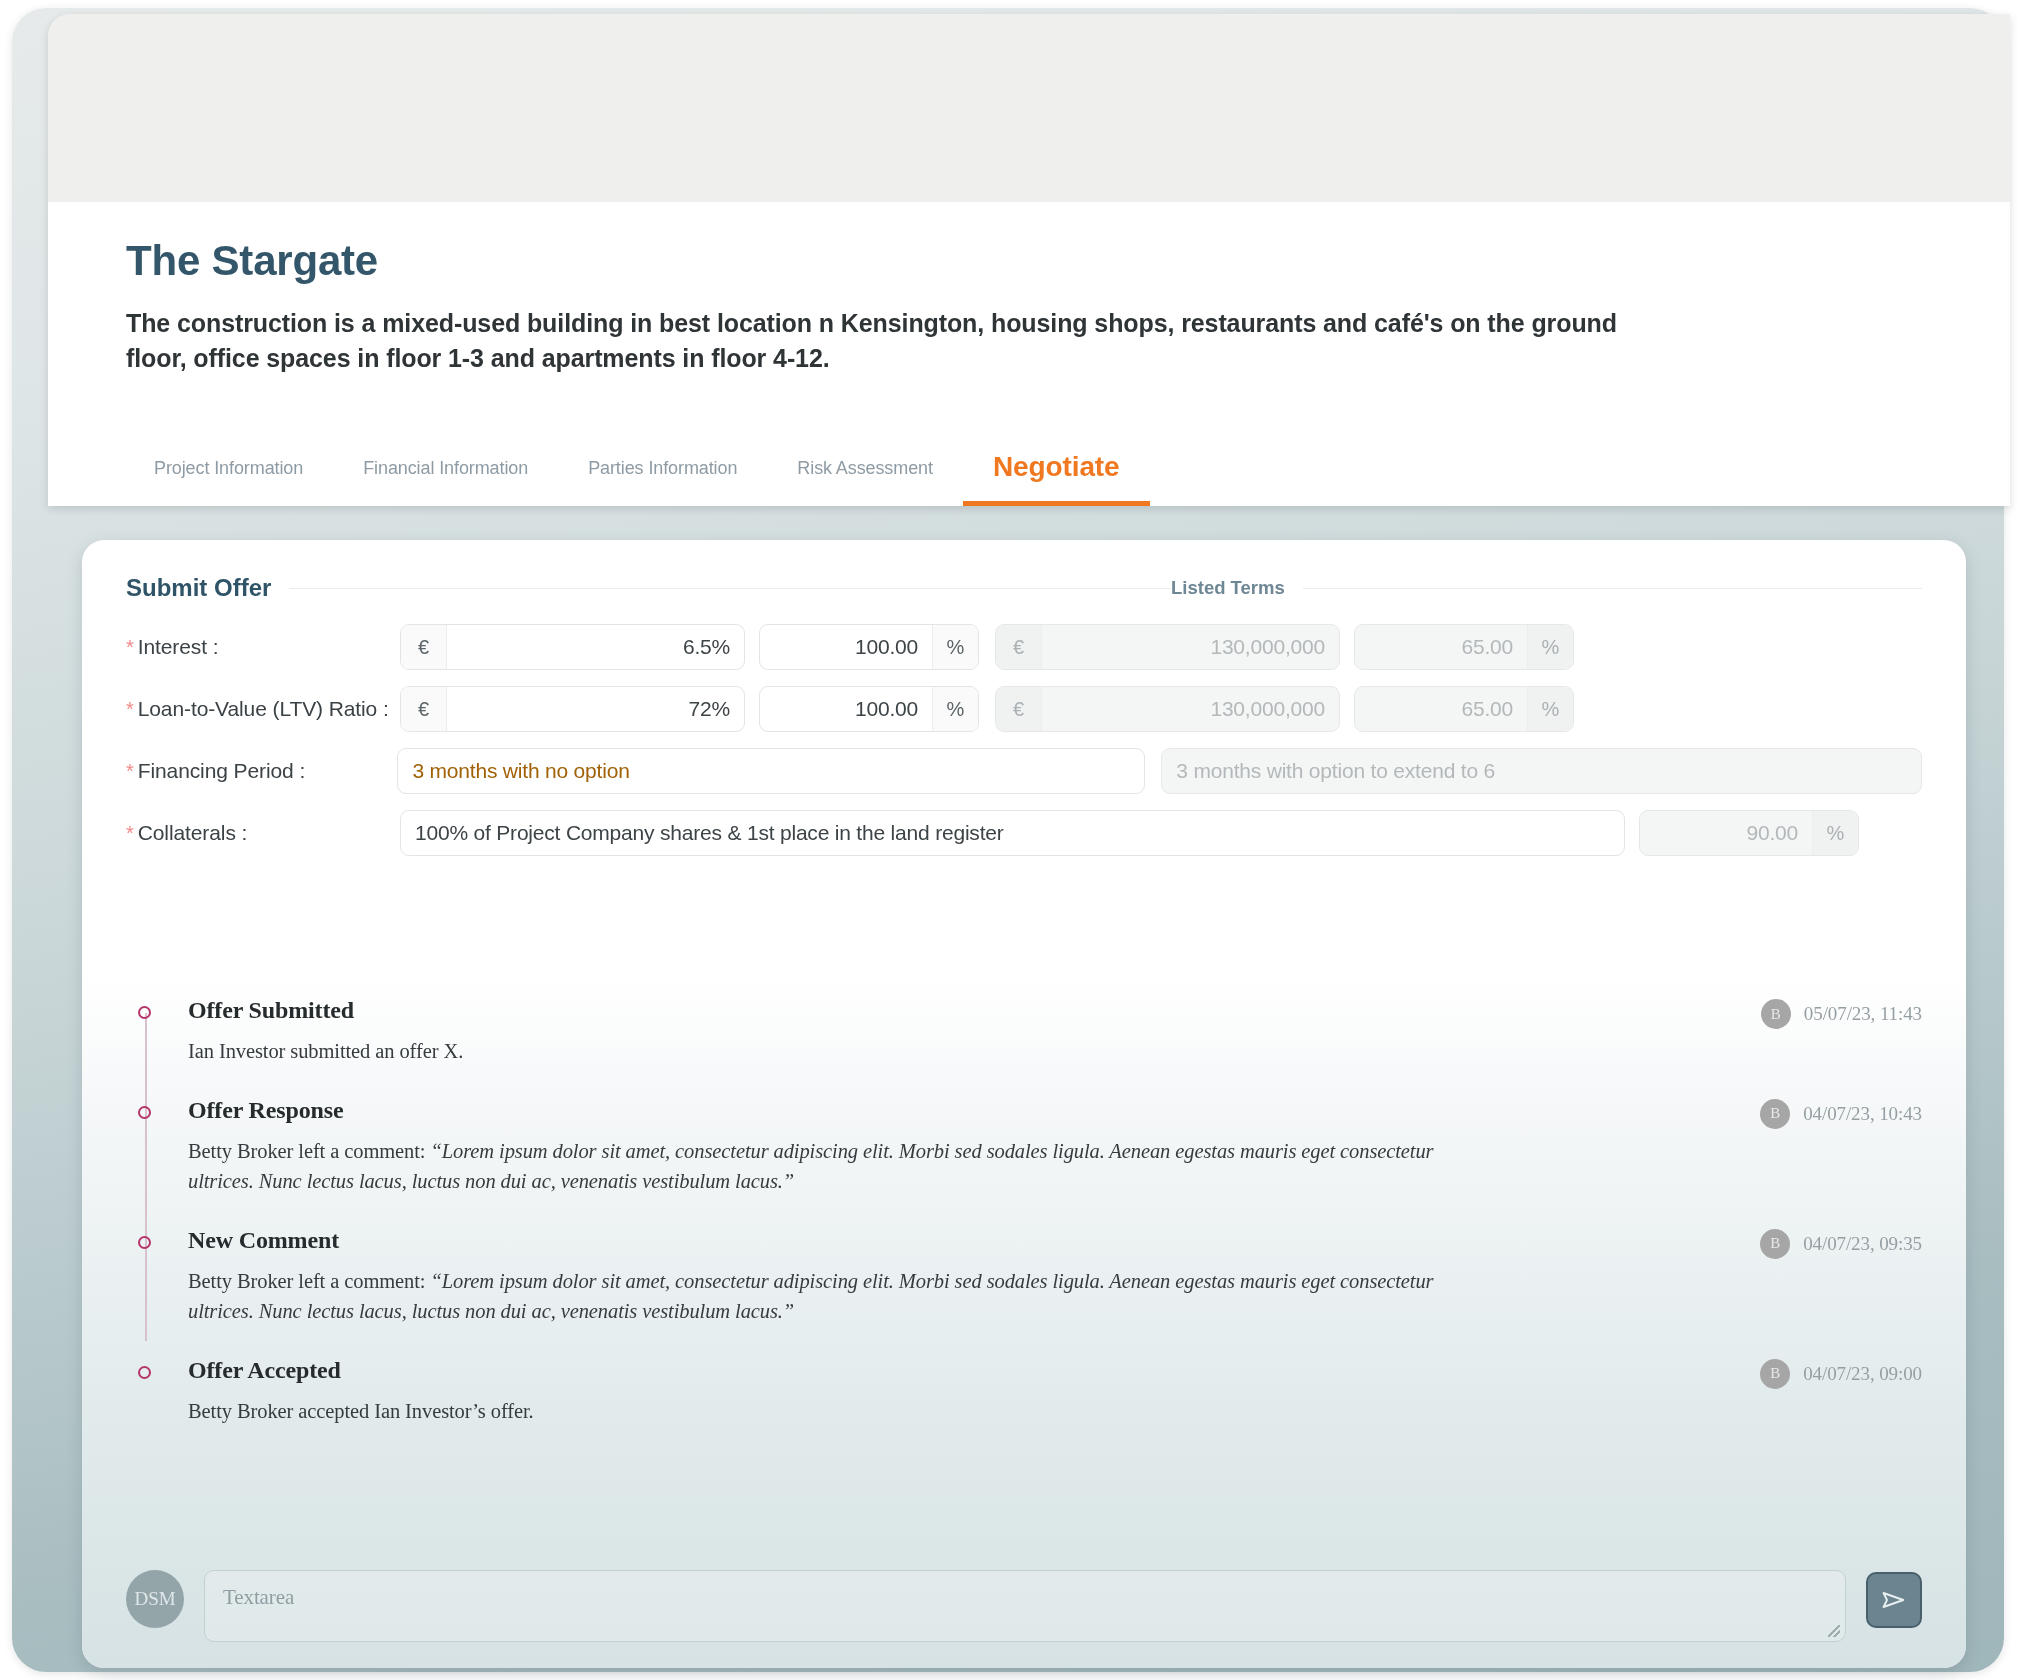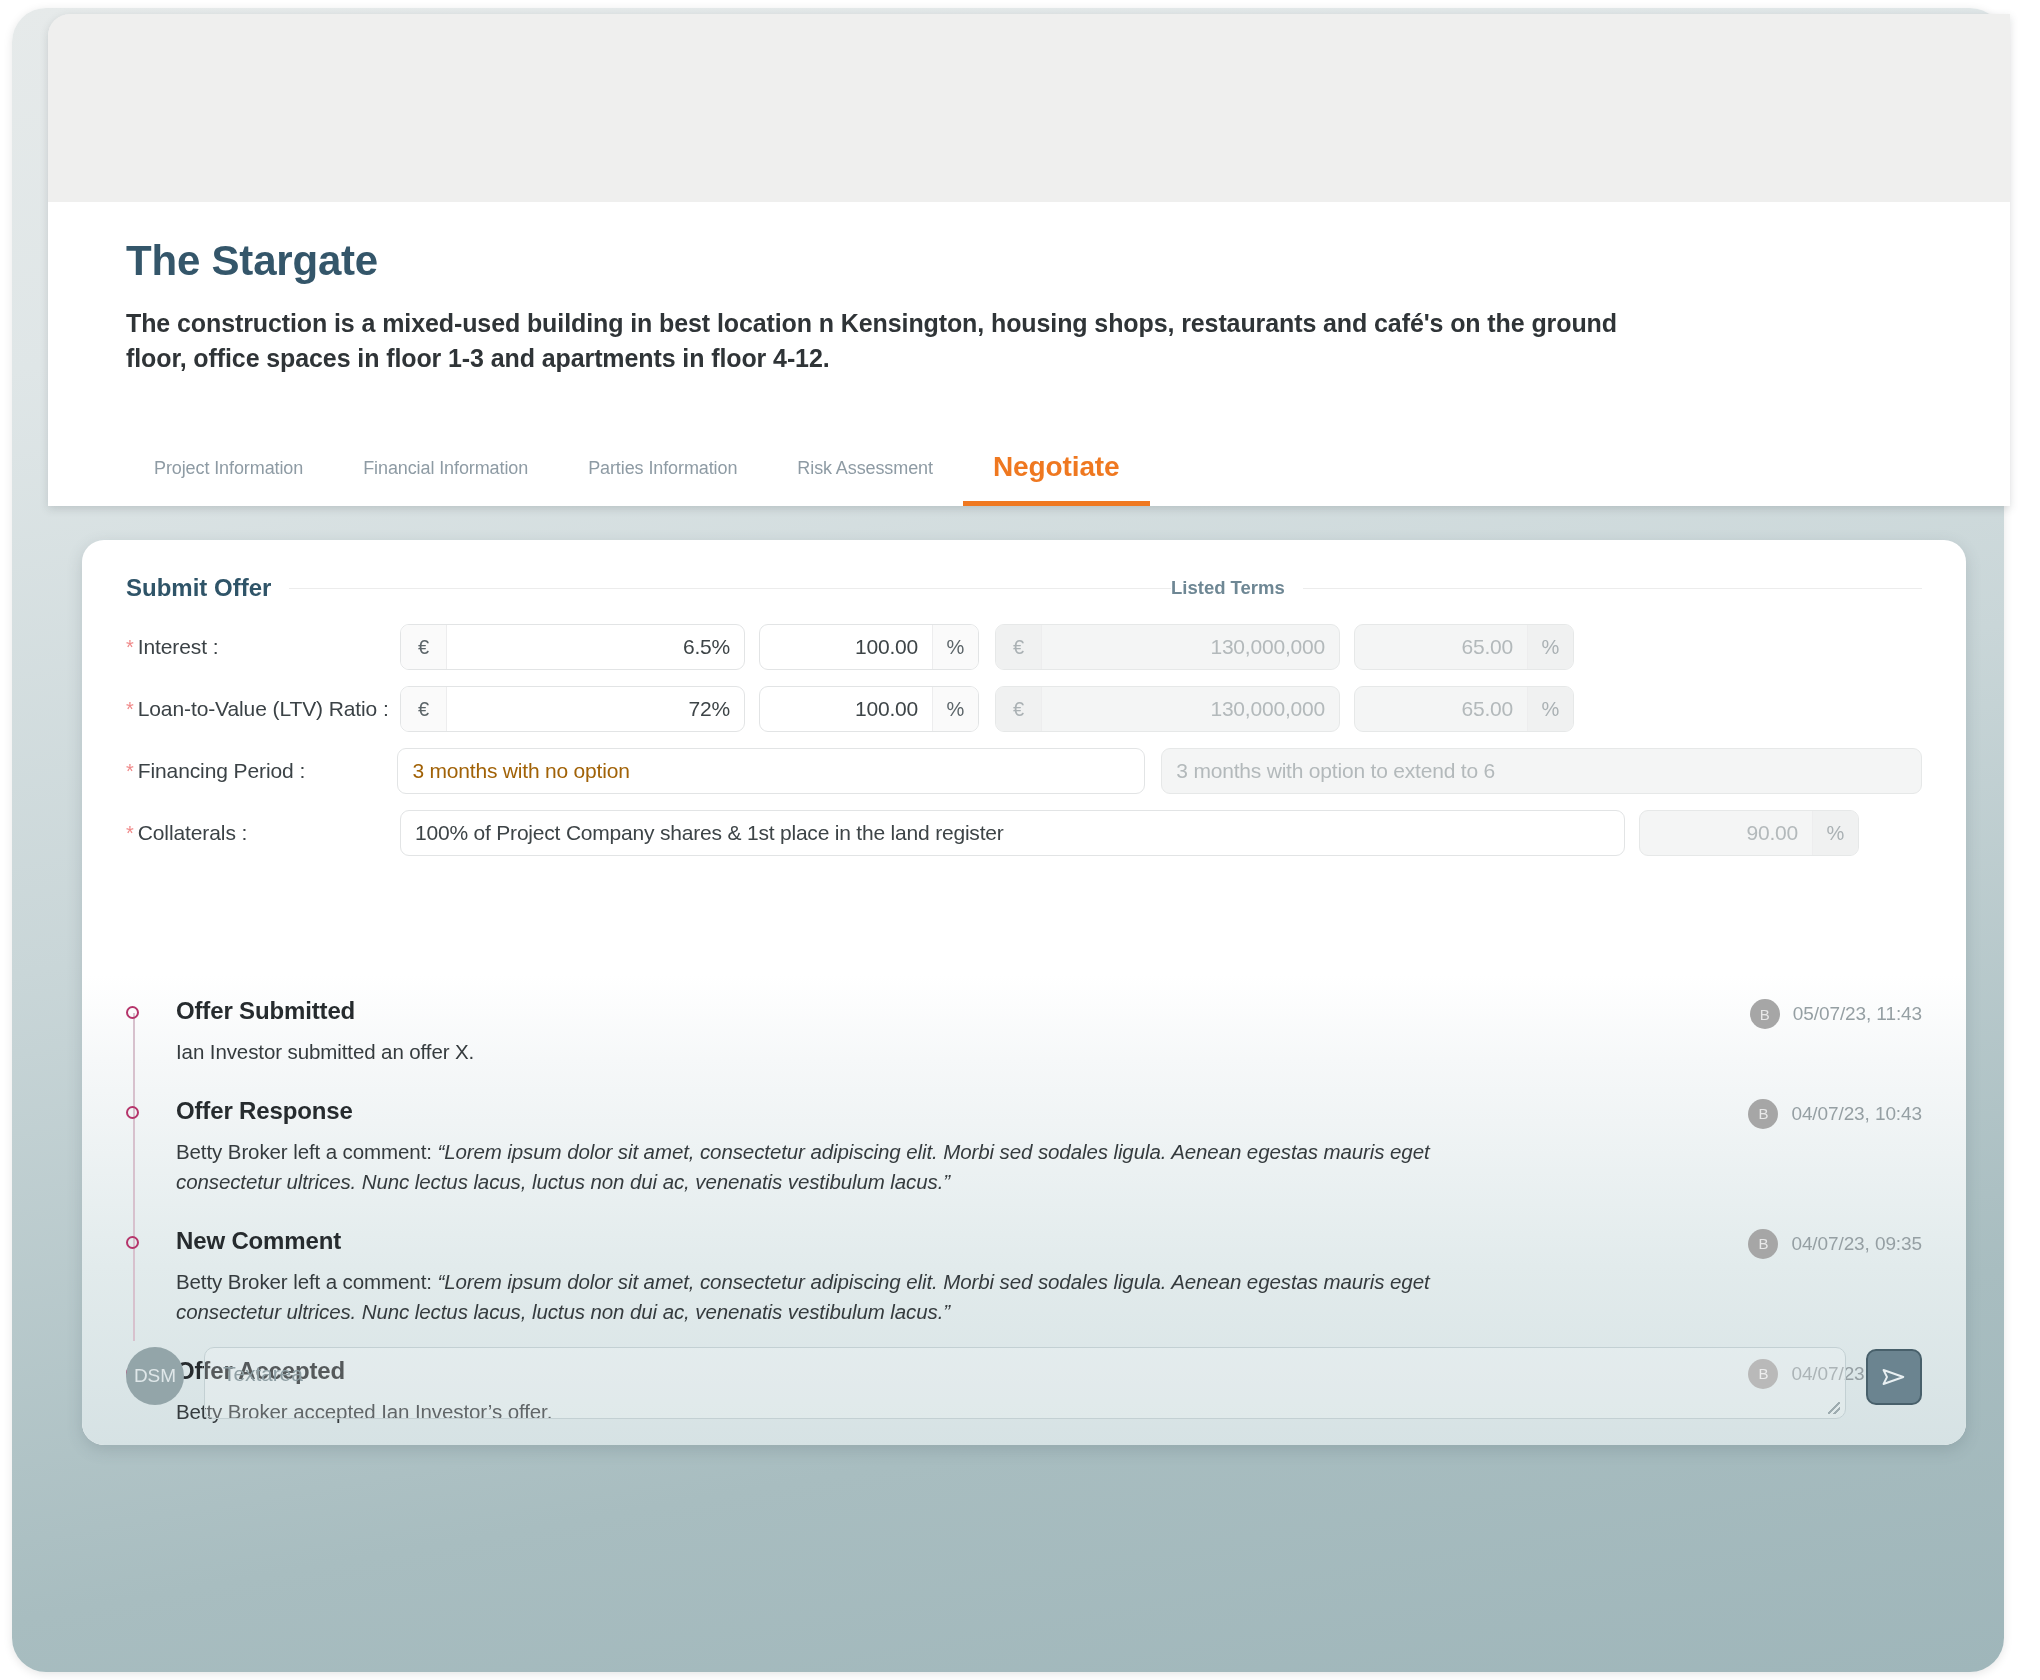--- a/index.html
+++ b/index.html
@@ -89,21 +89,21 @@
     font-size: 28px;
     border-bottom-color: #ef7820;
     padding-bottom: 18px;
   }
 
   
   #content-card {
     position: absolute;
     left: 82px; top: 540px;
     width: 1884px;
-    height: 905px;
+    height: 1128px;
     background: #ffffff;
     border-radius: 22px;
     box-shadow: 0 5px 16px rgba(70,85,95,0.20);
     overflow: hidden;
   }
 
   
   .sec-head-row {
     display: flex;
     padding: 34px 44px 0 44px;
@@ -187,21 +187,22 @@
   .w-lpct  { width: 220px; margin-left: 14px; }
   .gapl { margin-left: 14px; }
 
   
   #timeline {
     position: absolute;
     left: 0; right: 0;
     top: 435px;
     bottom: 0;
     background: linear-gradient(180deg, #ffffff 0%, #f6f8f9 18%, #e2ebec 62%, #d6e2e4 100%);
-    padding: 22px 44px 0 44px;
+    padding: 22px 44px 0 56px;
+    font-family: Liberation Serif, serif;
   }
   .tl-wrap { position: relative; padding-left: 50px; }
   .tl-line {
     position: absolute;
     left: 7px; top: 16px; bottom: 86px;
     width: 2px;
     background: #d7c1cd;
   }
   .tl-item { position: relative; margin-bottom: 30px; }
   .tl-dot {

